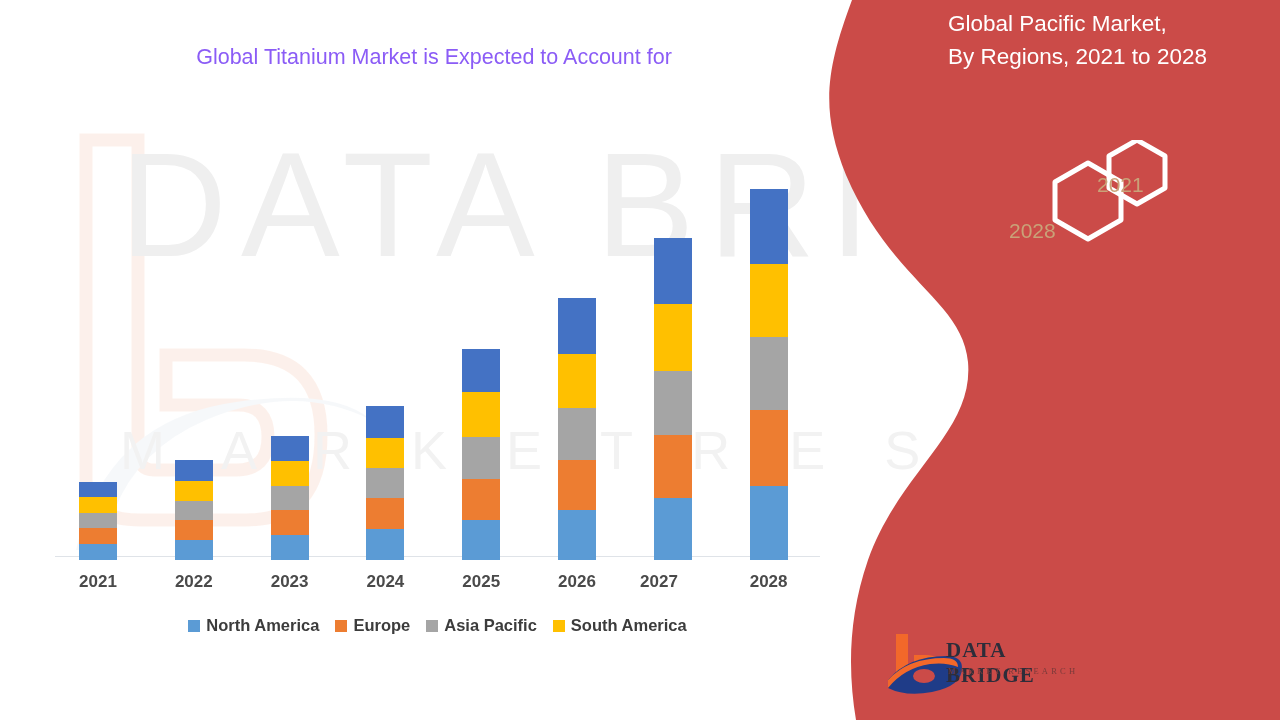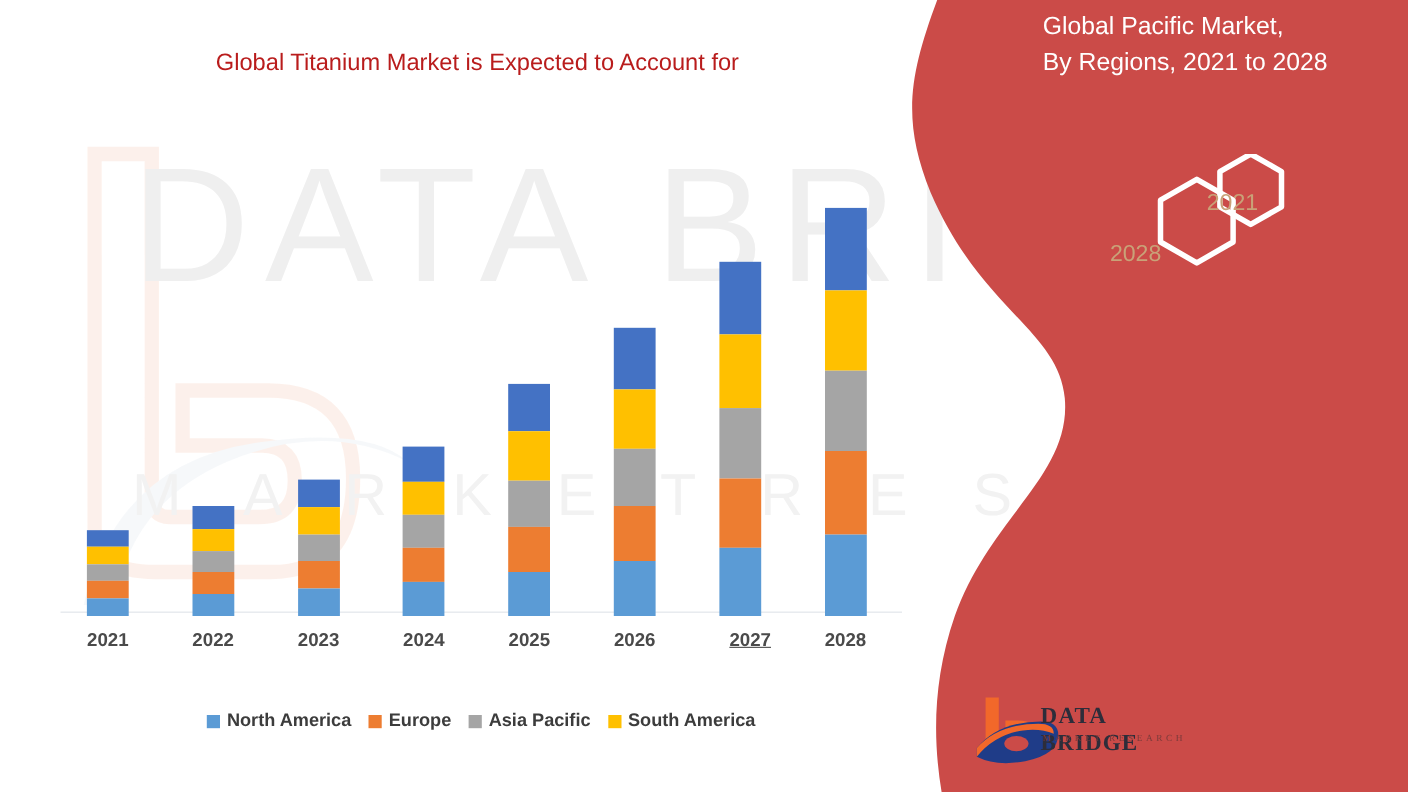--- a/index.html
+++ b/index.html
@@ -124,21 +124,21 @@
     font-family: "Liberation Serif", serif;
   }
 
   
   .chart-title {
     position: absolute;
     left: 60px;
     top: 42px;
     width: 748px;
     text-align: center;
-    color: #b91c1c;
+    color: #8b5cf6;
     font-size: 21.5px;
     line-height: 1.48;
     font-weight: 400;
   }
   .plot {
     position: absolute;
     left: 55px;
     top: 120px;
     width: 765px;
     height: 440px;
@@ -171,21 +171,20 @@
   .legend {
     position: absolute;
     left: 55px;
     top: 616px;
     width: 765px;
     display: flex;
     justify-content: center;
     align-items: center;
     gap: 16px;
     flex-wrap: nowrap;
-    margin-top: 30px;
   }
   .legend-item {
     display: flex;
     align-items: center;
     gap: 6px;
     white-space: nowrap;
   }
   .swatch {
     width: 12px;
     height: 12px;
@@ -274,21 +273,21 @@
         <div class="seg" style="height: 74px; background: rgb(91, 155, 213);"></div>
       </div>
     </div>
   <div id="ticks">
       <div class="tick" style="left: 58px;">2021</div>
       <div class="tick" style="left: 153.8px;">2022</div>
       <div class="tick" style="left: 249.6px;">2023</div>
       <div class="tick" style="left: 345.4px;">2024</div>
       <div class="tick" style="left: 441.2px;">2025</div>
       <div class="tick" style="left: 537px;">2026</div>
-      <div class="tick" style="left: 642px; text-decoration: underline;">2027</div>
+      <div class="tick" style="left: 619px;">2027</div>
       <div class="tick" style="left: 728.6px;">2028</div>
     </div>
 
   <div class="legend" id="legend">
       <div class="legend-item">
         <span class="swatch" style="background: rgb(91, 155, 213);"></span>
         <span class="legend-label">North America</span>
       </div>
       <div class="legend-item">
         <span class="swatch" style="background: rgb(237, 125, 49);"></span>

